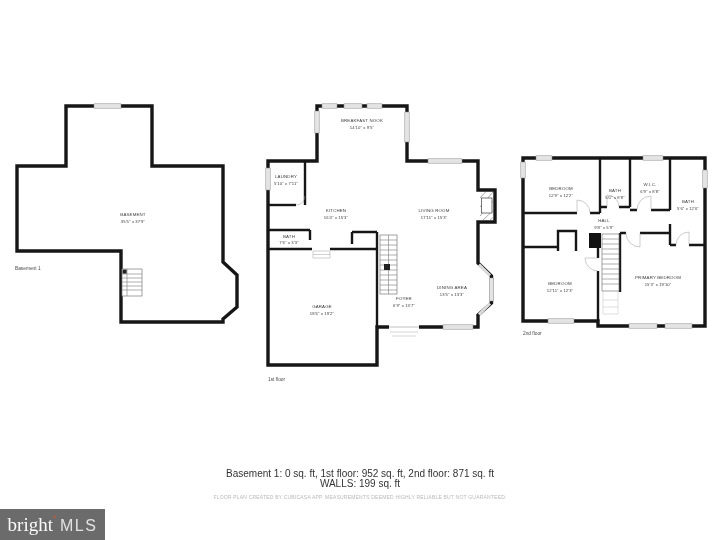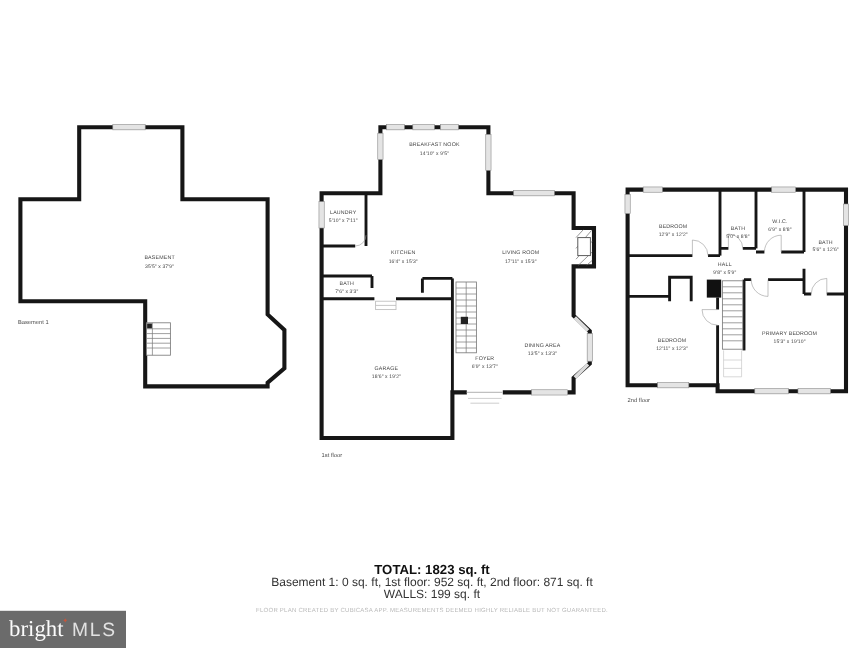--- a/index.html
+++ b/index.html
@@ -160,21 +160,20 @@
       <text class="room-name" x="560" y="285" text-anchor="middle">BEDROOM</text>
       <text class="room-dims" x="560" y="292" text-anchor="middle">12'11" x 12'3"</text>
       <text class="room-name" x="658" y="279" text-anchor="middle">PRIMARY BEDROOM</text>
       <text class="room-dims" x="658" y="286" text-anchor="middle">15'3" x 19'10"</text>
       <text class="floor-label" x="523" y="335">2nd floor</text>
     </g>
   </svg>
 
   
   <div class="summary">
-    <div class="total">TOTAL: 1823 sq. ft</div>
     <div class="line">Basement 1: 0 sq. ft, 1st floor: 952 sq. ft, 2nd floor: 871 sq. ft</div>
     <div class="line">WALLS: 199 sq. ft</div>
     <div class="disclaimer">FLOOR PLAN CREATED BY CUBICASA APP. MEASUREMENTS DEEMED HIGHLY RELIABLE BUT NOT GUARANTEED.</div>
   </div>
 
   
   <div class="logo">
     <span class="brand">bright</span>
       <span class="spark">✦</span>
       <span class="suffix">MLS</span>

